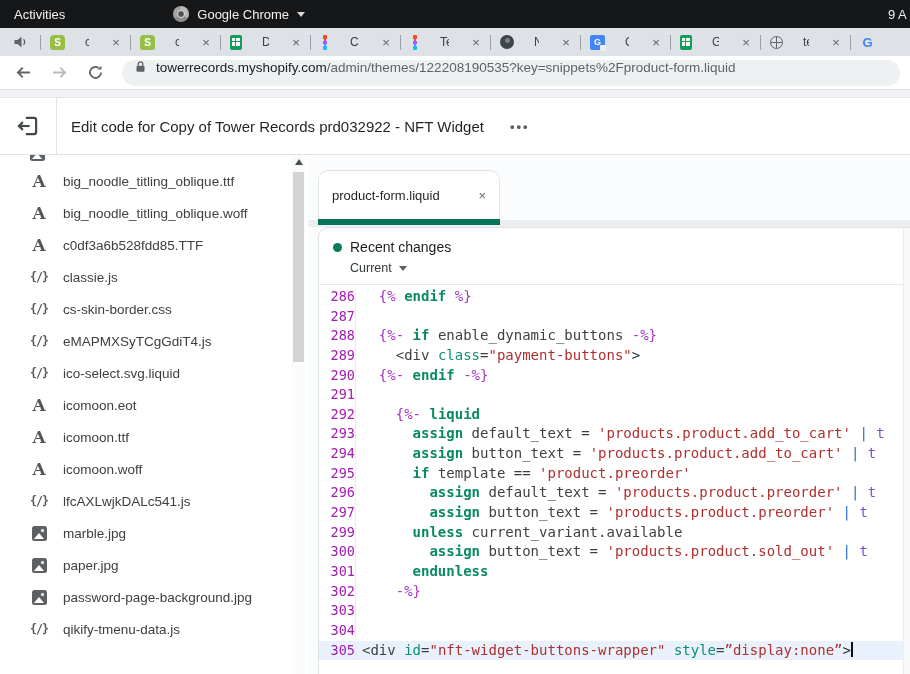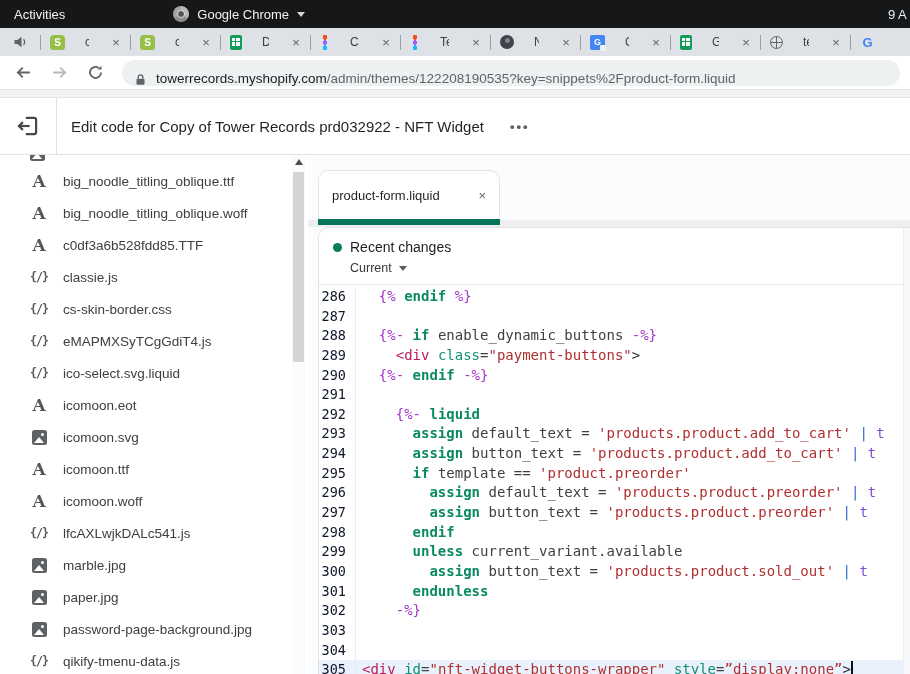--- a/index.html
+++ b/index.html
@@ -53,21 +53,21 @@
   .fav-globe { border:1.5px solid #61656a; border-radius:50%; width:13px; height:13px; flex-basis:13px; }
   .fav-globe::before { content:""; position:absolute; left:0; right:0; top:5px; height:1.4px; background:#61656a; }
   .fav-globe::after { content:""; position:absolute; top:0; bottom:0; left:5px; width:1.4px; background:#61656a; }
   .fav-google::before { content:"G"; font-weight:bold; font-size:13px; color:#4285f4; }
 
   
   .toolbar { height:34px; background:#fff; border-bottom:1px solid #dfe1e5; display:flex;
     align-items:center; padding:0 10px 0 14px; gap:18px; }
   .navic { display:flex; align-items:center; justify-content:center; width:18px; height:18px; }
   .omnibox { flex:1; height:26px; background:#eef1f2; border-radius:13px; display:flex;
-    align-items:flex-end; padding:0 12px; gap:9px; overflow:hidden; }
+    align-items:flex-start; padding:0 12px; gap:9px; overflow:hidden; }
   .url { font-size:13.5px; white-space:nowrap; overflow:hidden; }
   .url .dom { color:#202124; }
   .url .path { color:#5f6368; }
 
   
   .pgap { height:8px; background:#f1f2f3; border-bottom:1px solid #e4e5e7; }
 
   
   .ahead { height:57px; background:#fff; border-bottom:1px solid #e0e3e5; display:flex; align-items:center; }
   .exit-btn { width:56px; height:100%; display:flex; align-items:center; justify-content:center; }
@@ -119,30 +119,30 @@
   .rlabel { font-size:14px; color:#1c1f21; }
   .r2 { margin-top:6px; margin-left:17px; display:flex; align-items:center; gap:7px; }
   .rversion { font-size:12.5px; color:#33383b; }
   .vcaret { width:0; height:0; border-left:4.5px solid transparent; border-right:4.5px solid transparent;
     border-top:5px solid #5a5e61; }
 
   
   .codewrap { flex:1; overflow:hidden; font-family:"DejaVu Sans Mono","Liberation Mono",monospace;
     font-size:14px; padding-top:2px; }
   .cl { display:flex; height:19.65px; line-height:19.65px; }
-  .ln { flex:0 0 37px; text-align:right; padding-right:9px; color:#0f172a; font-size:13.5px;
+  .ln { flex:0 0 37px; text-align:right; color:#a21caf; font-size:13.5px;
     border-right:1px solid #ececec; }
   .lc { padding-left:6px; white-space:pre; color:#24292e; }
   .cl.active { background:#e9f2fc; }
   .caret-i { display:inline-block; width:2px; height:15px; background:#111; vertical-align:-2px; }
   .tok-delim { color:#a436c9; }
   .tok-kw { color:#0a8a63; font-weight:bold; }
   .tok-var { color:#404040; }
   .tok-str { color:#b02f2f; }
-  .tok-tag { color:#be185d; }
+  .tok-tag { color:#404040; }
   .tok-attr { color:#0e8f74; }
   .tok-op { color:#3b3f42; }
   .tok-pipe { color:#2e6bd0; }
   .tok-filter { color:#7d4fd8; }
   .tok-plain { color:#24292e; }
   .ed-scroll { position:absolute; right:0; top:0; bottom:0; width:7px; background:#f7f8f9;
     border-left:1px solid #ebedee; }
 </style>
 </head>
 <body>
@@ -313,26 +313,20 @@
           <span class="fic">
             <span class="ic-code">{/}</span>
           </span>
           <span class="flabel">ico-select.svg.liquid</span>
         </div>
         <div class="frow">
           <span class="fic">
             <span class="ic-font">A</span>
           </span>
           <span class="flabel">icomoon.eot</span>
-        </div>
-        <div class="frow">
-          <span class="fic">
-            <span class="ic-img"></span>
-          </span>
-          <span class="flabel">icomoon.svg</span>
         </div>
         <div class="frow">
           <span class="fic">
             <span class="ic-font">A</span>
           </span>
           <span class="flabel">icomoon.ttf</span>
         </div>
         <div class="frow">
           <span class="fic">
             <span class="ic-font">A</span>
@@ -437,24 +431,20 @@
           </div>
           <div class="cl">
             <span class="ln">296</span>
             <span class="lc"><span>        </span><span class="tok-kw">assign</span><span class="tok-plain"> </span><span class="tok-var">default_text</span><span class="tok-plain"> </span><span class="tok-op">=</span><span class="tok-plain"> </span><span class="tok-str">'products.product.preorder'</span><span class="tok-plain"> </span><span class="tok-pipe">|</span><span class="tok-plain"> </span><span class="tok-filter">t</span></span>
           </div>
           <div class="cl">
             <span class="ln">297</span>
             <span class="lc"><span>        </span><span class="tok-kw">assign</span><span class="tok-plain"> </span><span class="tok-var">button_text</span><span class="tok-plain"> </span><span class="tok-op">=</span><span class="tok-plain"> </span><span class="tok-str">'products.product.preorder'</span><span class="tok-plain"> </span><span class="tok-pipe">|</span><span class="tok-plain"> </span><span class="tok-filter">t</span></span>
           </div>
           <div class="cl">
-            <span class="ln">298</span>
-            <span class="lc"><span>      </span><span class="tok-kw">endif</span></span>
-          </div>
-          <div class="cl">
             <span class="ln">299</span>
             <span class="lc"><span>      </span><span class="tok-kw">unless</span><span class="tok-plain"> </span><span class="tok-var">current_variant.available</span></span>
           </div>
           <div class="cl">
             <span class="ln">300</span>
             <span class="lc"><span>        </span><span class="tok-kw">assign</span><span class="tok-plain"> </span><span class="tok-var">button_text</span><span class="tok-plain"> </span><span class="tok-op">=</span><span class="tok-plain"> </span><span class="tok-str">'products.product.sold_out'</span><span class="tok-plain"> </span><span class="tok-pipe">|</span><span class="tok-plain"> </span><span class="tok-filter">t</span></span>
           </div>
           <div class="cl">
             <span class="ln">301</span>
             <span class="lc"><span>      </span><span class="tok-kw">endunless</span></span>

